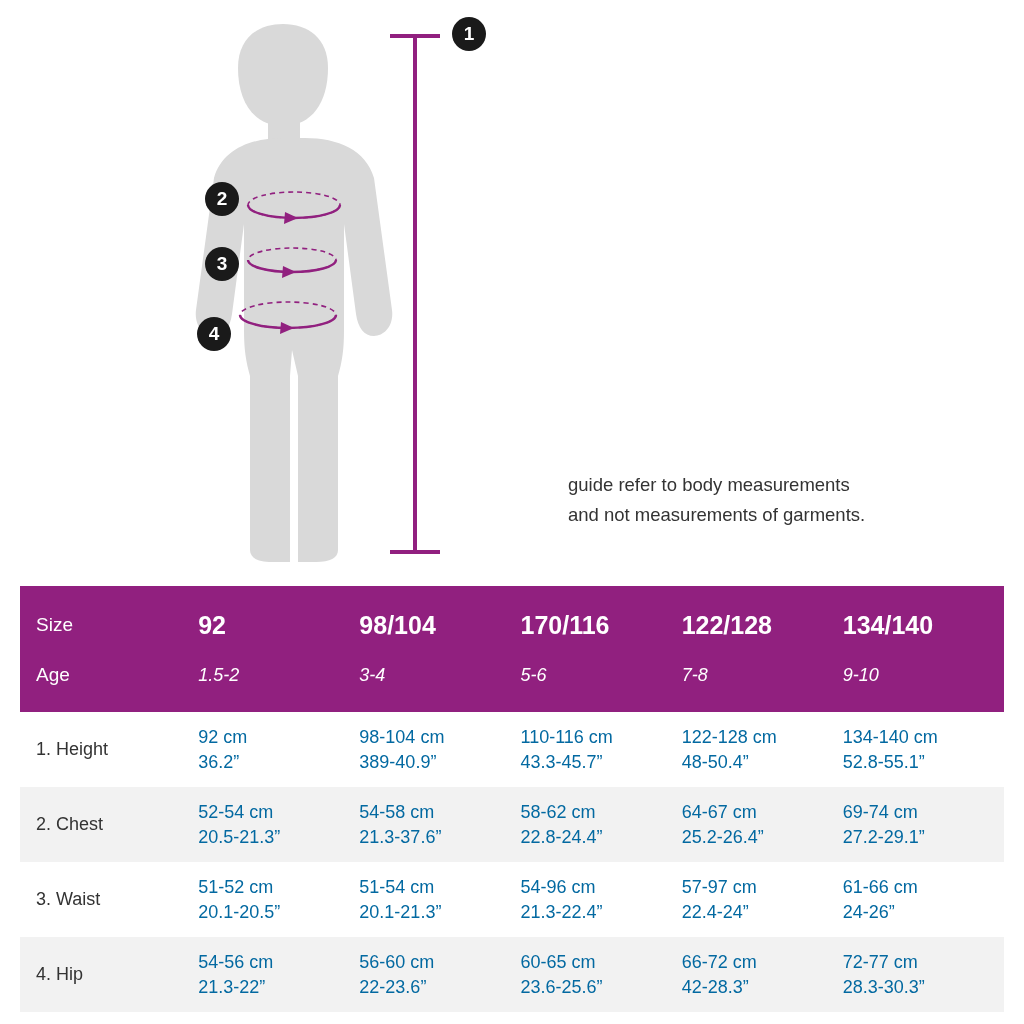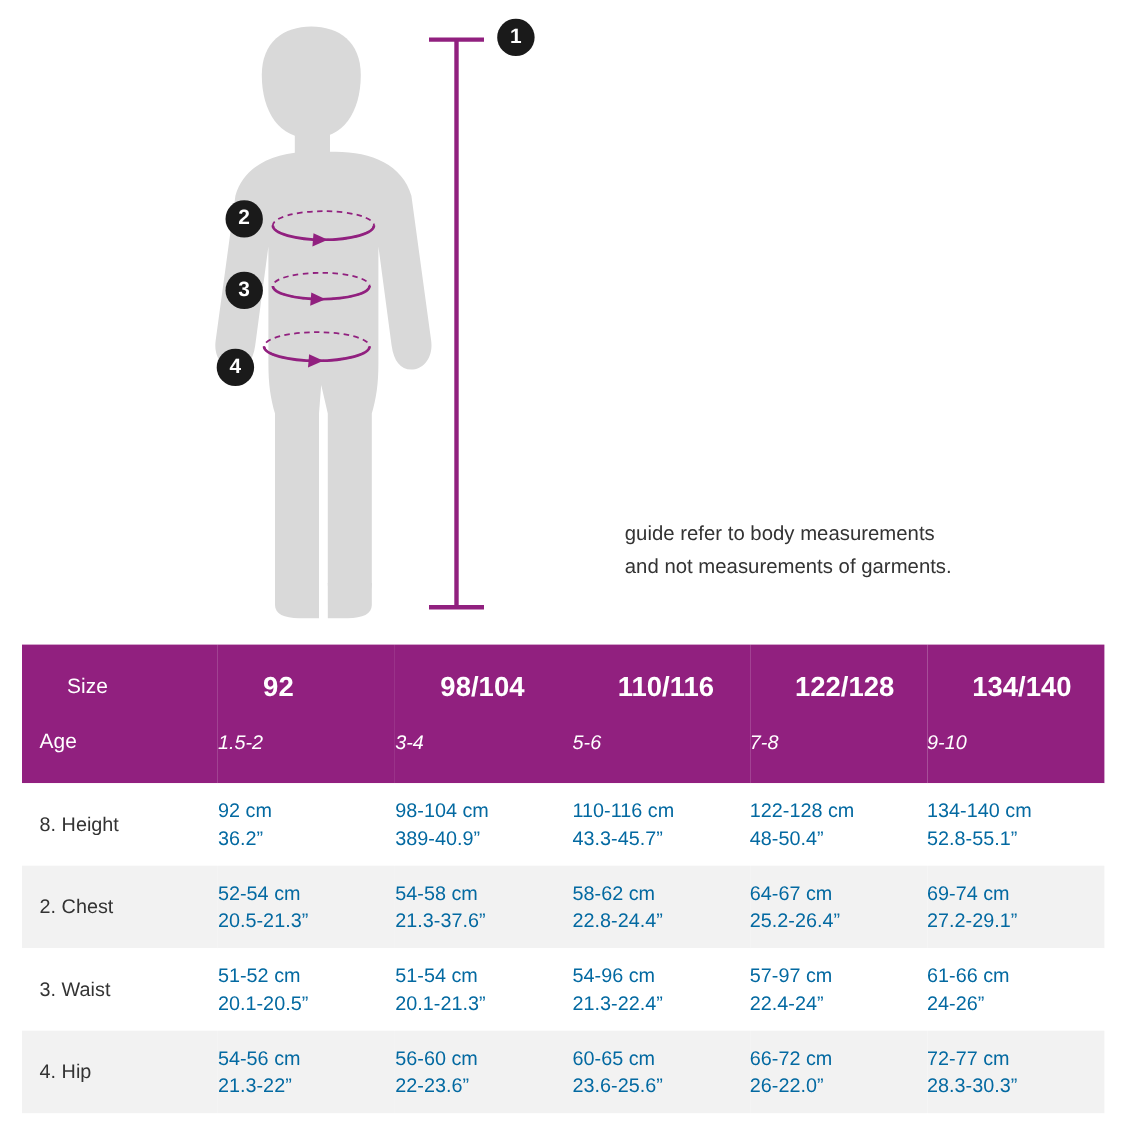--- a/index.html
+++ b/index.html
@@ -82,21 +82,21 @@
   th, td {
     text-align: left;
     vertical-align: middle;
     padding: 0;
   }
   .head-row td {
     background: #91207f;
     color: #ffffff;
     height: 50px;
   }
-  .head-row.first td { padding-top: 14px; padding-left: 41px; }
+  .head-row.first td { padding-top: 14px; }
   .head-row.second td { padding-bottom: 12px; }
   .head-cell-label {
     padding-left: 16px;
     font-size: 19px;
     font-weight: normal;
   }
   .head-cell-size {
     font-size: 25px;
     font-weight: bold;
   }
@@ -217,35 +217,35 @@
         <col class="c-data">
         <col class="c-data">
         <col class="c-data">
         <col class="c-data-last">
       </colgroup>
       <tbody>
         <tr class="head-row first">
           <td class="head-cell-label">Size</td>
           <td class="head-cell-size">92</td>
           <td class="head-cell-size">98/104</td>
-          <td class="head-cell-size">110/116</td>
+          <td class="head-cell-size">170/116</td>
           <td class="head-cell-size">122/128</td>
           <td class="head-cell-size">134/140</td>
         </tr>
         <tr class="head-row second">
           <td class="head-cell-label">Age</td>
           <td class="head-cell-age">1.5-2</td>
           <td class="head-cell-age">3-4</td>
           <td class="head-cell-age">5-6</td>
           <td class="head-cell-age">7-8</td>
           <td class="head-cell-age">9-10</td>
         </tr>
 
         <tr class="body-row plain">
-          <td class="row-label">8. Height</td>
+          <td class="row-label">1. Height</td>
           <td class="cell-val">
             <span>92 cm</span>
             <span class="l2">36.2”</span>
           </td>
           <td class="cell-val">
             <span>98-104 cm</span>
             <span class="l2">389-40.9”</span>
           </td>
           <td class="cell-val">
             <span>110-116 cm</span>
@@ -318,21 +318,21 @@
           <td class="cell-val">
             <span>56-60 cm</span>
             <span class="l2">22-23.6”</span>
           </td>
           <td class="cell-val">
             <span>60-65 cm</span>
             <span class="l2">23.6-25.6”</span>
           </td>
           <td class="cell-val">
             <span>66-72 cm</span>
-            <span class="l2">26-22.0”</span>
+            <span class="l2">42-28.3”</span>
           </td>
           <td class="cell-val">
             <span>72-77 cm</span>
             <span class="l2">28.3-30.3”</span>
           </td>
         </tr>
       </tbody>
     </table>
   </div>
 

